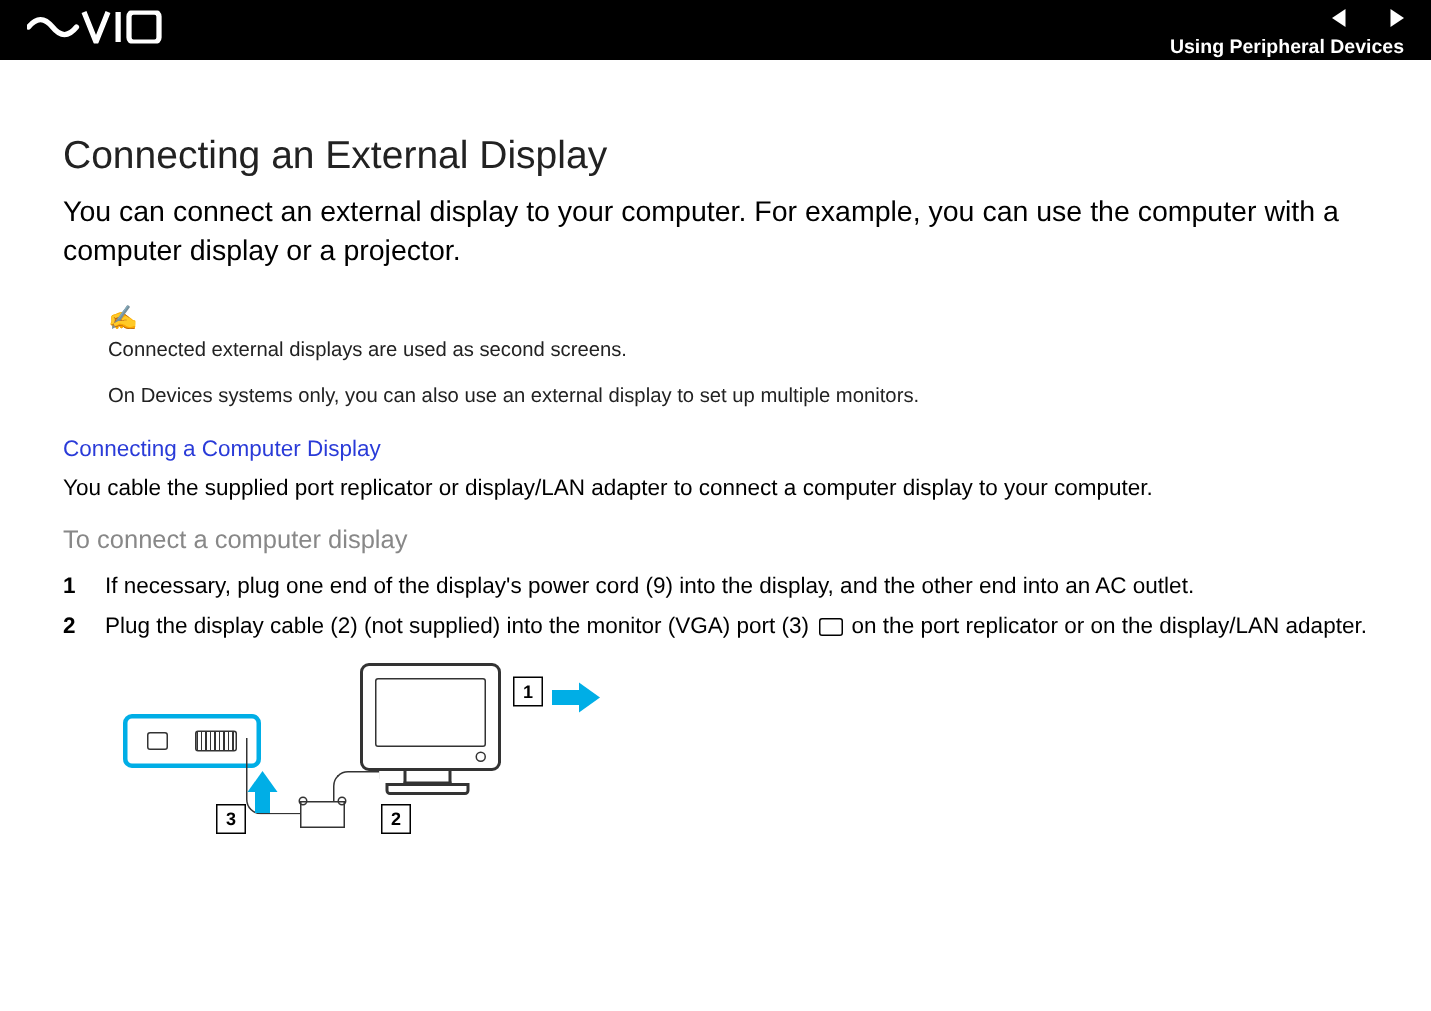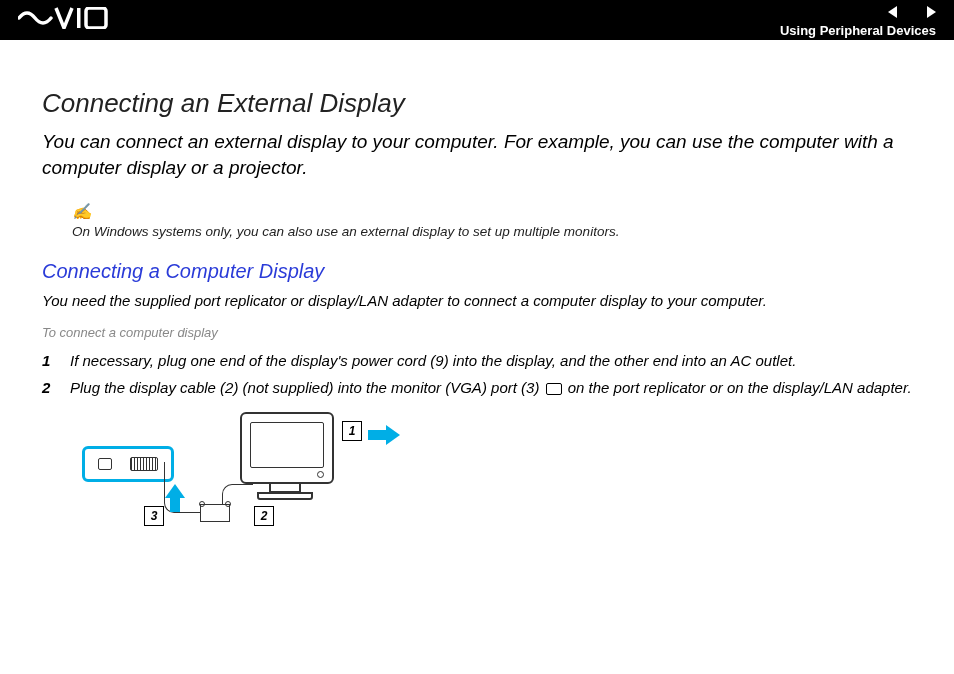--- a/index.html
+++ b/index.html
@@ -4,29 +4,29 @@
 <style>
   html,body{margin:0;padding:0;font-family:Arial,Helvetica,sans-serif;background:#fff;color:#000;}
   .page{width:954px;height:674px;position:relative;box-sizing:border-box;}
   .topbar{background:#000;height:40px;display:flex;align-items:center;justify-content:space-between;padding:0 18px 0 18px;}
   .logo{color:#fff;}
   .page-num{font-style:italic;font-weight:bold;}
   .section-label{font-size:13px;font-weight:bold;color:#fff;margin-left:8px;}
   .tri{width:0;height:0;border-top:6px solid transparent;border-bottom:6px solid transparent;}
   .tri-left{border-right:9px solid #fff;}
   .tri-right{border-left:9px solid #fff;}
-  .content{padding:48px 42px 0 42px;font-style:italic;}
+  .content{padding:48px 42px 0 42px;}
   h1{font-size:26px;font-weight:normal;margin:0 0 10px 0;color:#222;}
   .intro{font-size:19px;margin:0 0 22px 0;line-height:1.35;}
   .note-block{margin:0 0 18px 30px;font-size:13.5px;color:#222;}
   .note-icon{color:#14b5c8;font-size:16px;margin-bottom:-2px;display:block;}
   .note-block p{margin:4px 0 12px 0;line-height:1.35;}
-  h2{font-size:20px;font-weight:normal;color:#2a3bd8;margin:8px 0 8px 0;}
+  h2{font-size:15px;font-weight:normal;color:#2a3bd8;margin:8px 0 8px 0;}
   .body-p{font-size:15px;margin:0 0 14px 0;line-height:1.35;}
-  h3{font-size:13px;font-weight:normal;color:#888;margin:0 0 10px 0;}
+  h3{font-size:17px;font-weight:normal;color:#888;margin:0 0 10px 0;}
   ol.steps{list-style:none;padding:0;margin:0 0 14px 0;}
   ol.steps li{display:flex;gap:14px;font-size:15px;line-height:1.4;margin-bottom:6px;}
   ol.steps .num{font-weight:bold;min-width:14px;}
   .port-icon{display:inline-block;width:14px;height:10px;border:1.2px solid #000;border-radius:2px;vertical-align:middle;margin:0 2px;}
   .diagram{margin:12px 0 0 40px;position:relative;width:330px;height:130px;}
   
   .adapter{position:absolute;left:0;top:34px;width:78px;height:30px;border:3px solid #00aee6;border-radius:6px;background:#fff;display:flex;align-items:center;justify-content:space-around;padding:0 4px;}
   .adapter .sq{width:12px;height:10px;border:1.5px solid #333;border-radius:2px;}
   .adapter .vga{width:26px;height:12px;border:1.5px solid #333;border-radius:2px;background:repeating-linear-gradient(90deg,#333 0 1px,transparent 1px 3px);}
   
@@ -83,25 +83,26 @@
       <span class="section-label">Using Peripheral Devices</span>
     </div>
   </div>
 
   <div class="content">
     <h1>Connecting an External Display</h1>
     <p class="intro">You can connect an external display to your computer. For example, you can use the computer with a computer display or a projector.</p>
 
     <div class="note-block">
       <span class="note-icon">✍</span>
-      <p>On Windows systems only, you can also use an external display to set up multiple monitors.</p>
+      <p>Connected external displays are used as second screens.</p>
+      <p>On Devices systems only, you can also use an external display to set up multiple monitors.</p>
     </div>
 
     <h2>Connecting a Computer Display</h2>
-    <p class="body-p">You need the supplied port replicator or display/LAN adapter to connect a computer display to your computer.</p>
+    <p class="body-p">You cable the supplied port replicator or display/LAN adapter to connect a computer display to your computer.</p>
 
     <h3>To connect a computer display</h3>
     <ol class="steps">
       <li>
         <span class="num">1</span>
         <span>If necessary, plug one end of the display's power cord (9) into the display, and the other end into an AC outlet.</span>
       </li>
       <li>
         <span class="num">2</span>
         <span>

